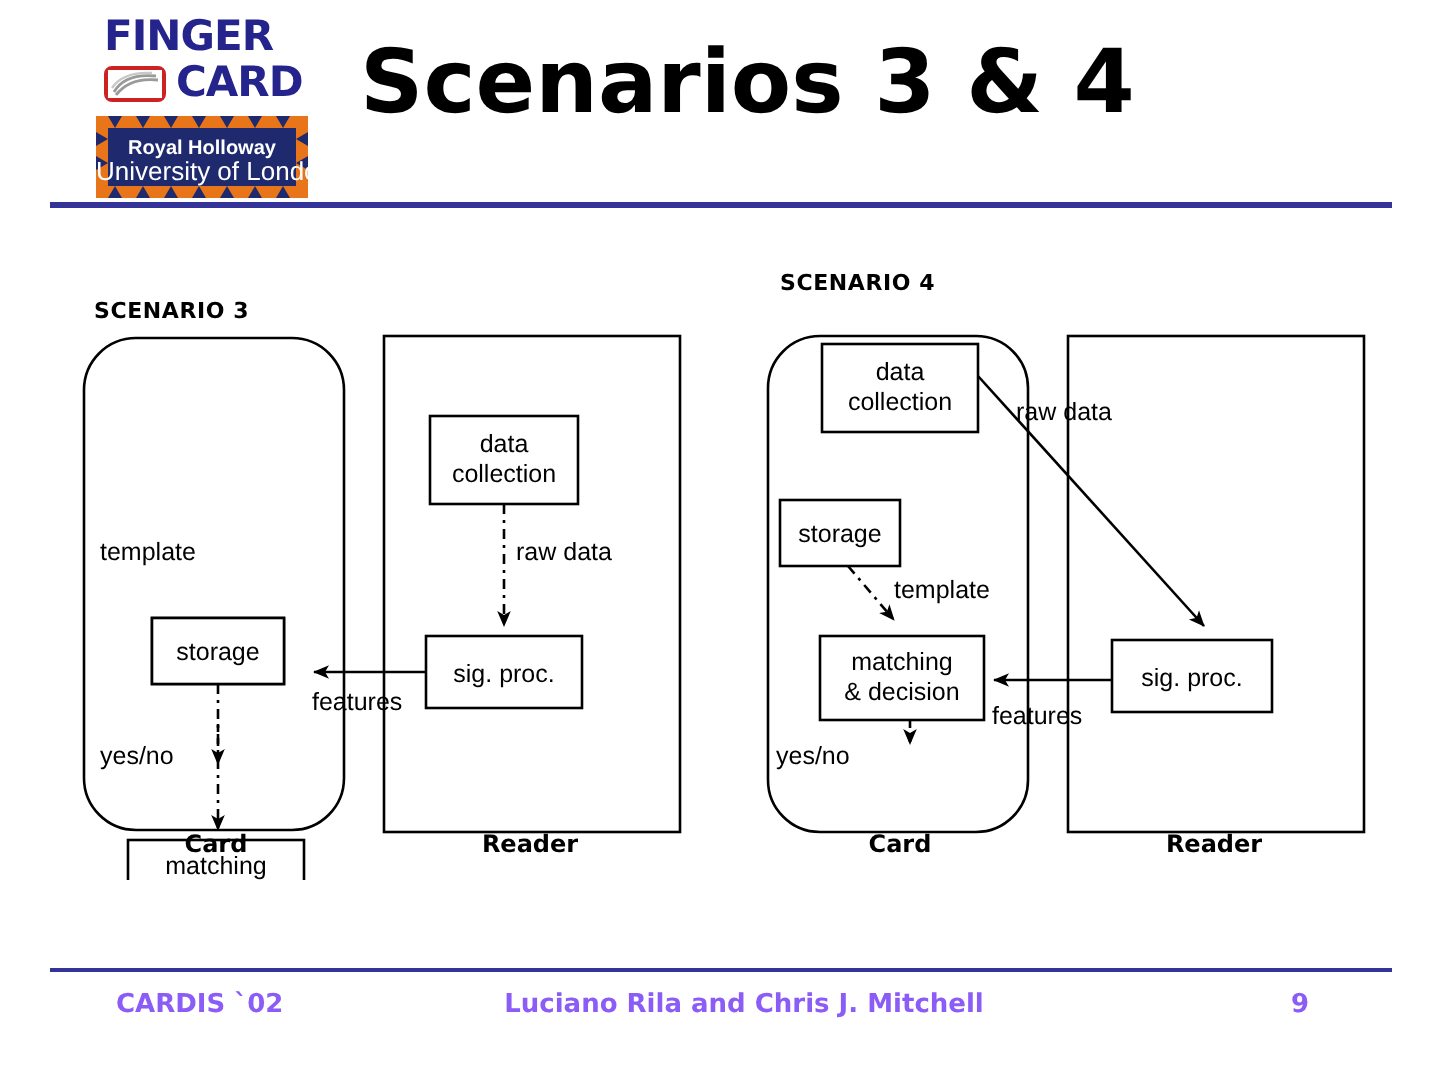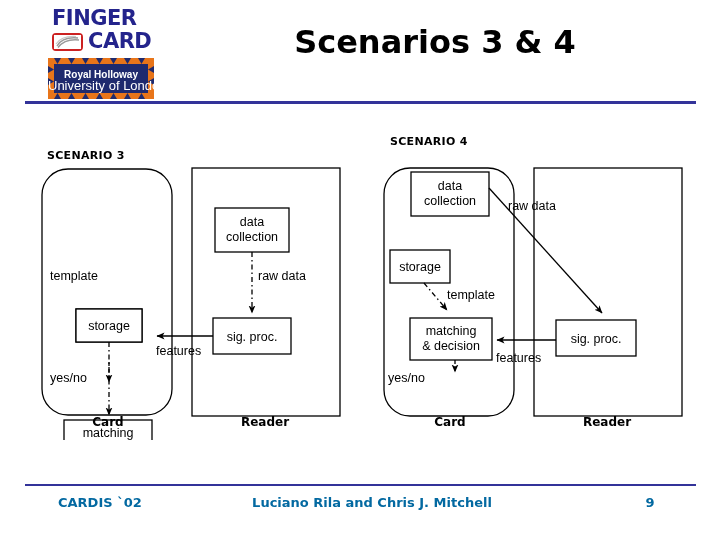--- a/index.html
+++ b/index.html
@@ -94,24 +94,23 @@
     white-space: nowrap;
   }
   .rh-text.line1 { top: 12px; font-size: 10px; font-weight: bold; }
   .rh-text.line2 { top: 23px; font-size: 13px; }
 
   #slide-title {
     position: absolute;
     left: 180px;
     top: 18px;
     width: 510px;
-    text-align: center;
-    font-family: "DejaVu Sans", sans-serif;
-    font-weight: bold;
-    font-size: 32px;
+    font-family: "DejaVu Sans", sans-serif;
+    font-weight: bold;
+    font-size: 44px;
     line-height: 48px;
     color: #000000;
   }
 
   #header-rule {
     position: absolute;
     left: 25px;
     top: 101px;
     width: 671px;
     height: 3px;
@@ -126,21 +125,21 @@
     width: 671px;
     height: 2px;
     background: #333399;
   }
   .footer-text {
     position: absolute;
     font-family: "DejaVu Sans", sans-serif;
     font-weight: bold;
     font-size: 13px;
     line-height: 17px;
-    color: #0369a1;
+    color: #8b5cf6;
   }
   #footer-left  { left: 58px;  top: 494px; }
   #footer-center{ left: 252px; top: 494px; width: 240px; text-align: center; }
   #footer-page  { left: 640px; top: 494px; width: 20px; text-align: center; }
 
   
   #diagram {
     position: absolute;
     left: 0;
     top: 110px;

